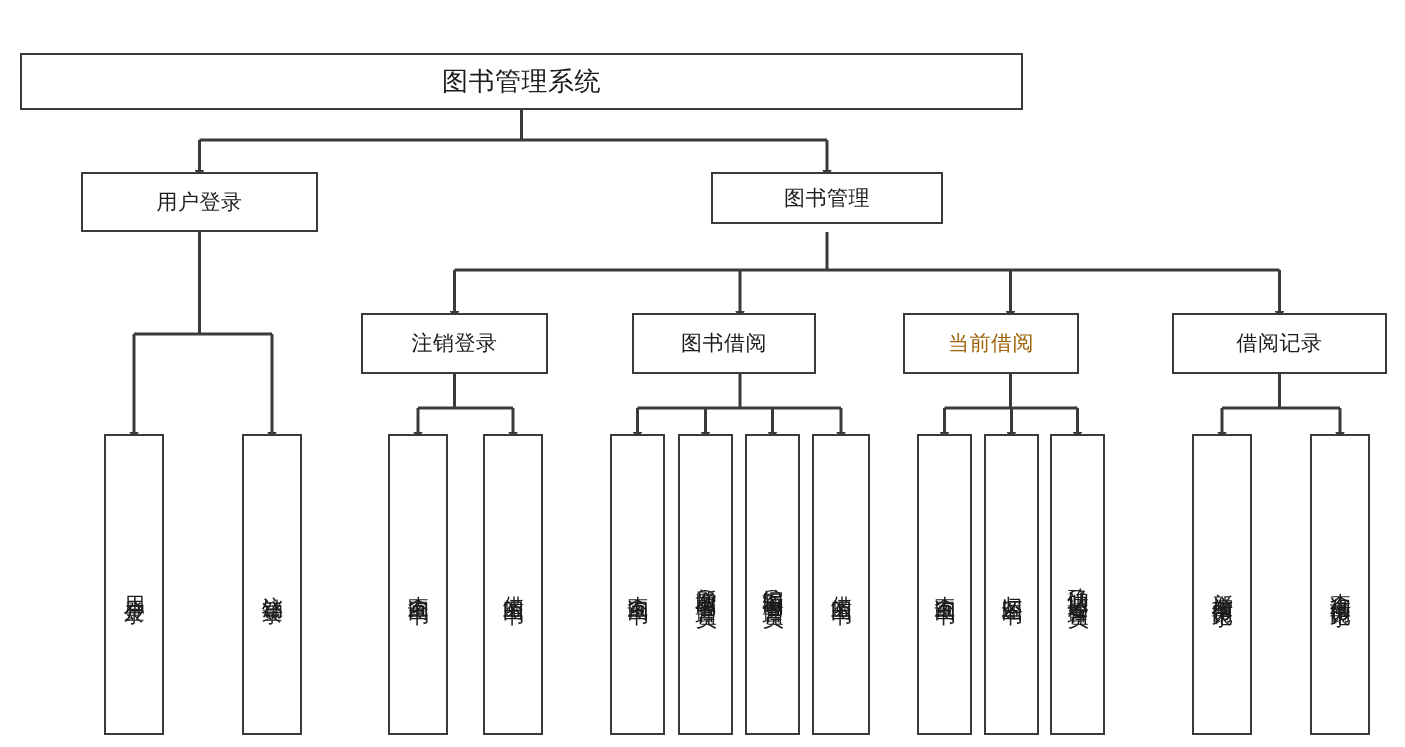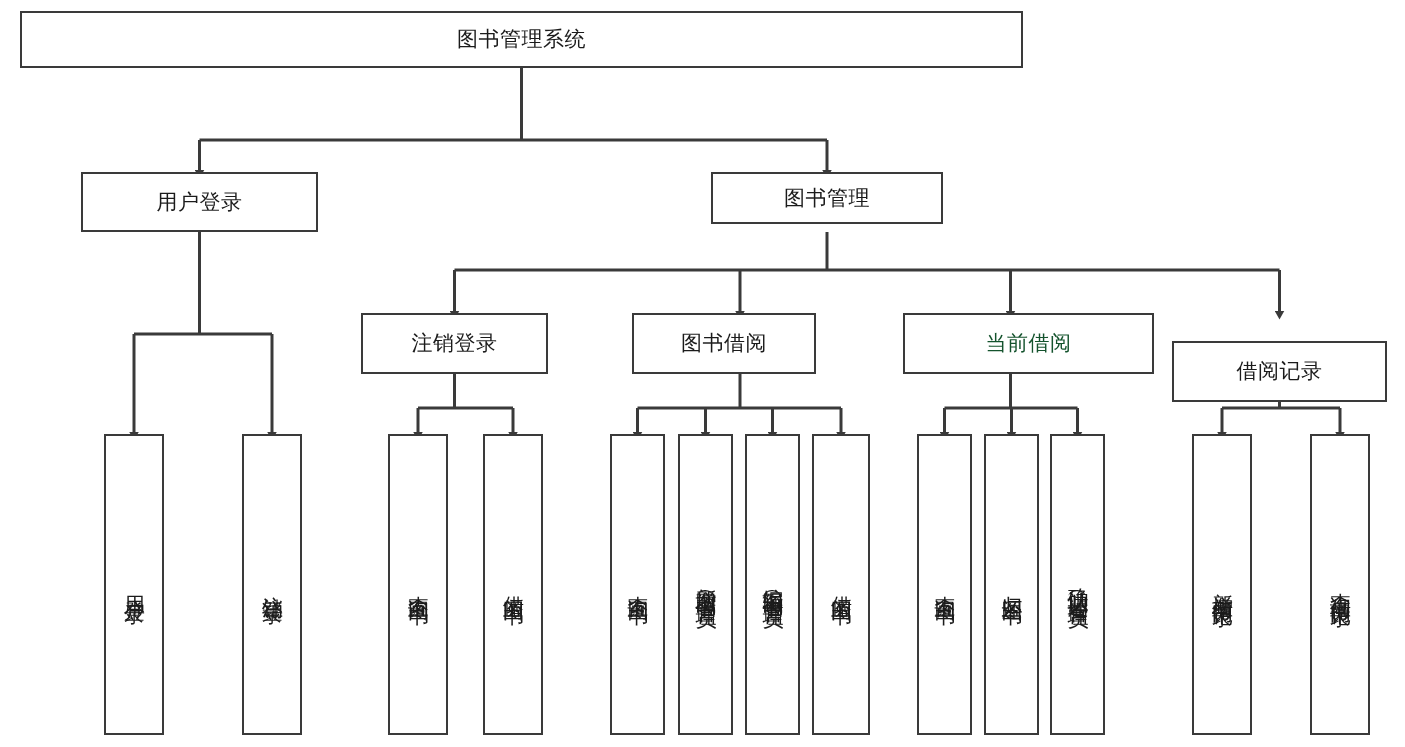--- a/index.html
+++ b/index.html
@@ -36,21 +36,22 @@
     justify-content: center;
     color: #1b1b1b;
     line-height: 1.18;
   }
   .node.horiz {
     font-size: 21px;
     letter-spacing: 0.5px;
     white-space: nowrap;
   }
   .node.root {
-    font-size: 21px;
+    font-size: 26px;
+    margin-top: 42px;
   }
   .node.vert {
     writing-mode: vertical-rl;
     text-orientation: upright;
     font-size: 21px;
     letter-spacing: 3px;
     padding: 4px 0;
   }
   .node .label {
     display: block;
@@ -121,24 +122,24 @@
       </div>
       <div class="node horiz" style="left: 711px; top: 172px; width: 232px; height: 52px; border-color: rgb(58, 58, 58); background: rgb(255, 255, 255); color: rgb(27, 27, 27);">
         <span class="label">图书管理</span>
       </div>
       <div class="node horiz" style="left: 361px; top: 313px; width: 187px; height: 61px; border-color: rgb(58, 58, 58); background: rgb(255, 255, 255); color: rgb(27, 27, 27);">
         <span class="label">注销登录</span>
       </div>
       <div class="node horiz" style="left: 632px; top: 313px; width: 184px; height: 61px; border-color: rgb(58, 58, 58); background: rgb(255, 255, 255); color: rgb(27, 27, 27);">
         <span class="label">图书借阅</span>
       </div>
-      <div class="node horiz" style="left: 903px; top: 313px; width: 251px; height: 61px; border-color: rgb(58, 58, 58); background: rgb(255, 255, 255); color: #14532d;">
+      <div class="node horiz" style="left: 903px; top: 313px; width: 176px; height: 61px; border-color: rgb(58, 58, 58); background: rgb(255, 255, 255); color: #a16207;">
         <span class="label">当前借阅</span>
       </div>
-      <div class="node horiz" style="left: 1172px; top: 313px; width: 215px; height: 61px; border-color: rgb(58, 58, 58); background: rgb(255, 255, 255); color: rgb(27, 27, 27); margin-top: 28px;">
+      <div class="node horiz" style="left: 1172px; top: 313px; width: 215px; height: 61px; border-color: rgb(58, 58, 58); background: rgb(255, 255, 255); color: rgb(27, 27, 27);">
         <span class="label">借阅记录</span>
       </div>
       <div class="node vert" style="left: 104px; top: 434px; width: 60px; height: 301px; border-color: rgb(58, 58, 58); background: rgb(255, 255, 255); color: rgb(27, 27, 27);">
         <span class="label">用户登录</span>
       </div>
       <div class="node vert" style="left: 242px; top: 434px; width: 60px; height: 301px; border-color: rgb(58, 58, 58); background: rgb(255, 255, 255); color: rgb(27, 27, 27);">
         <span class="label">注销登录</span>
       </div>
       <div class="node vert" style="left: 388px; top: 434px; width: 60px; height: 301px; border-color: rgb(58, 58, 58); background: rgb(255, 255, 255); color: rgb(27, 27, 27);">
         <span class="label">查询图书</span>

